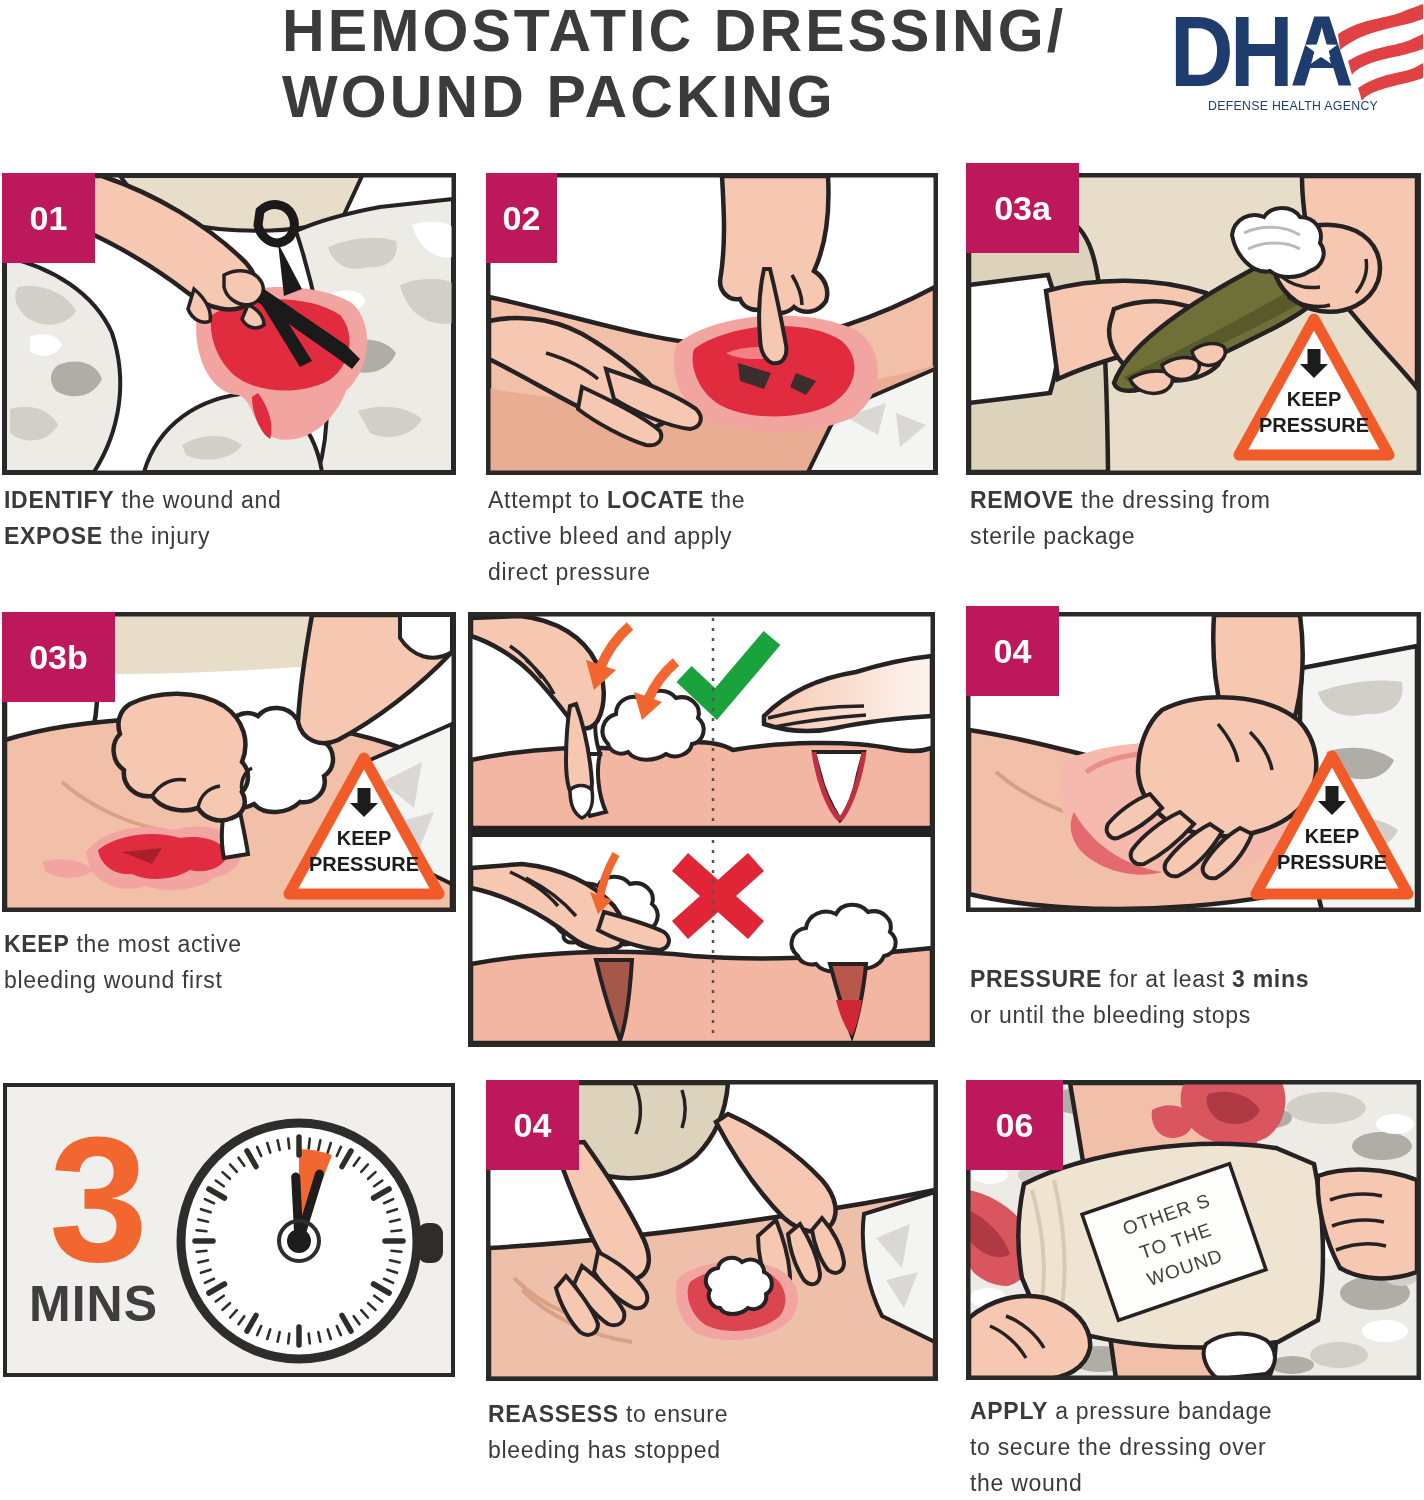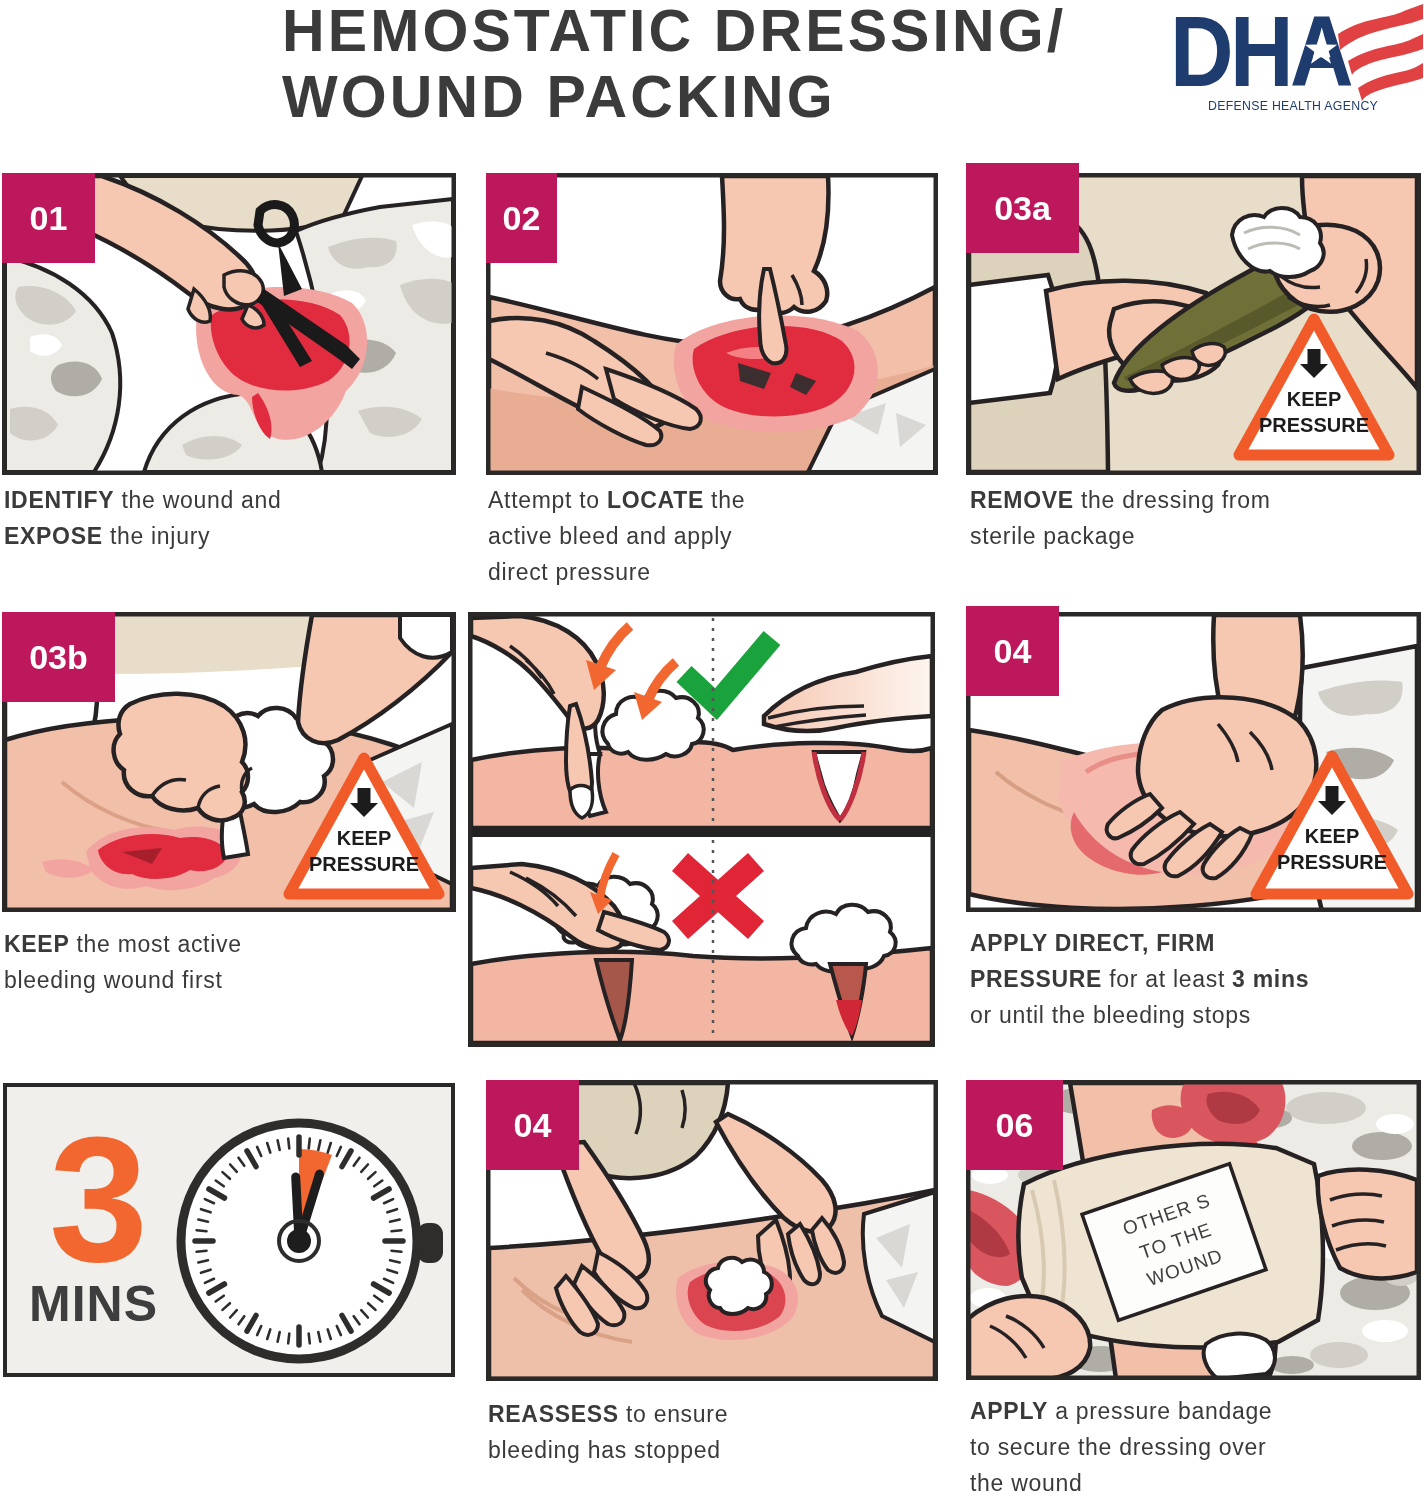--- a/index.html
+++ b/index.html
@@ -345,15 +345,15 @@
 <div class="badge" style="left:486px;top:173px;width:71px">02</div>
 <div class="badge" style="left:966px;top:163px;width:113px">03a</div>
 <div class="badge" style="left:2px;top:612px;width:113px">03b</div>
 <div class="badge" style="left:966px;top:606px;width:93px">04</div>
 <div class="badge" style="left:486px;top:1080px;width:93px">04</div>
 <div class="badge" style="left:966px;top:1080px;width:97px">06</div>
 <div class="cap" style="left:4px;top:482px"><b>IDENTIFY</b> the wound and<br><b>EXPOSE</b> the injury</div>
 <div class="cap" style="left:488px;top:482px">Attempt to <b>LOCATE</b> the<br>active bleed and apply<br>direct pressure</div>
 <div class="cap" style="left:970px;top:482px"><b>REMOVE</b> the dressing from<br>sterile package</div>
 <div class="cap" style="left:4px;top:926px"><b>KEEP</b> the most active<br>bleeding wound first</div>
-<div class="cap" style="left:970px;top:925px"><b>APPLY DIRECT, FIRM</b><br><b>PRESSURE</b> for at least <b>3 mins</b><br>or until the bleeding stops</div>
+<div class="cap" style="left:970px;top:925px"><br><b>PRESSURE</b> for at least <b>3 mins</b><br>or until the bleeding stops</div>
 <div class="cap" style="left:488px;top:1396px"><b>REASSESS</b> to ensure<br>bleeding has stopped</div>
 <div class="cap" style="left:970px;top:1393px"><b>APPLY</b> a pressure bandage<br>to secure the dressing over<br>the wound</div>
 
 </body></html>

